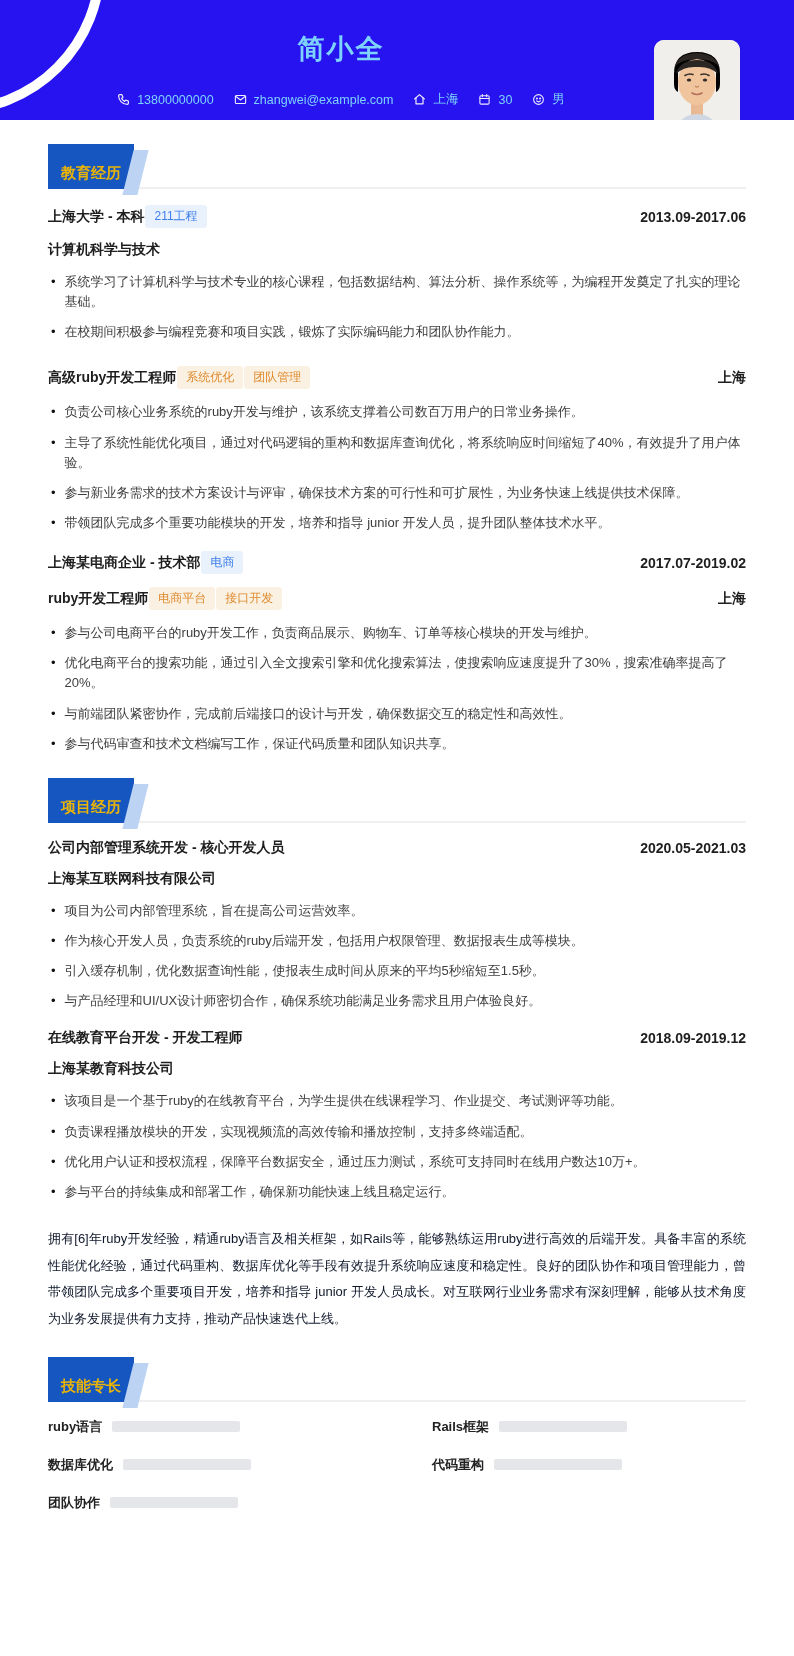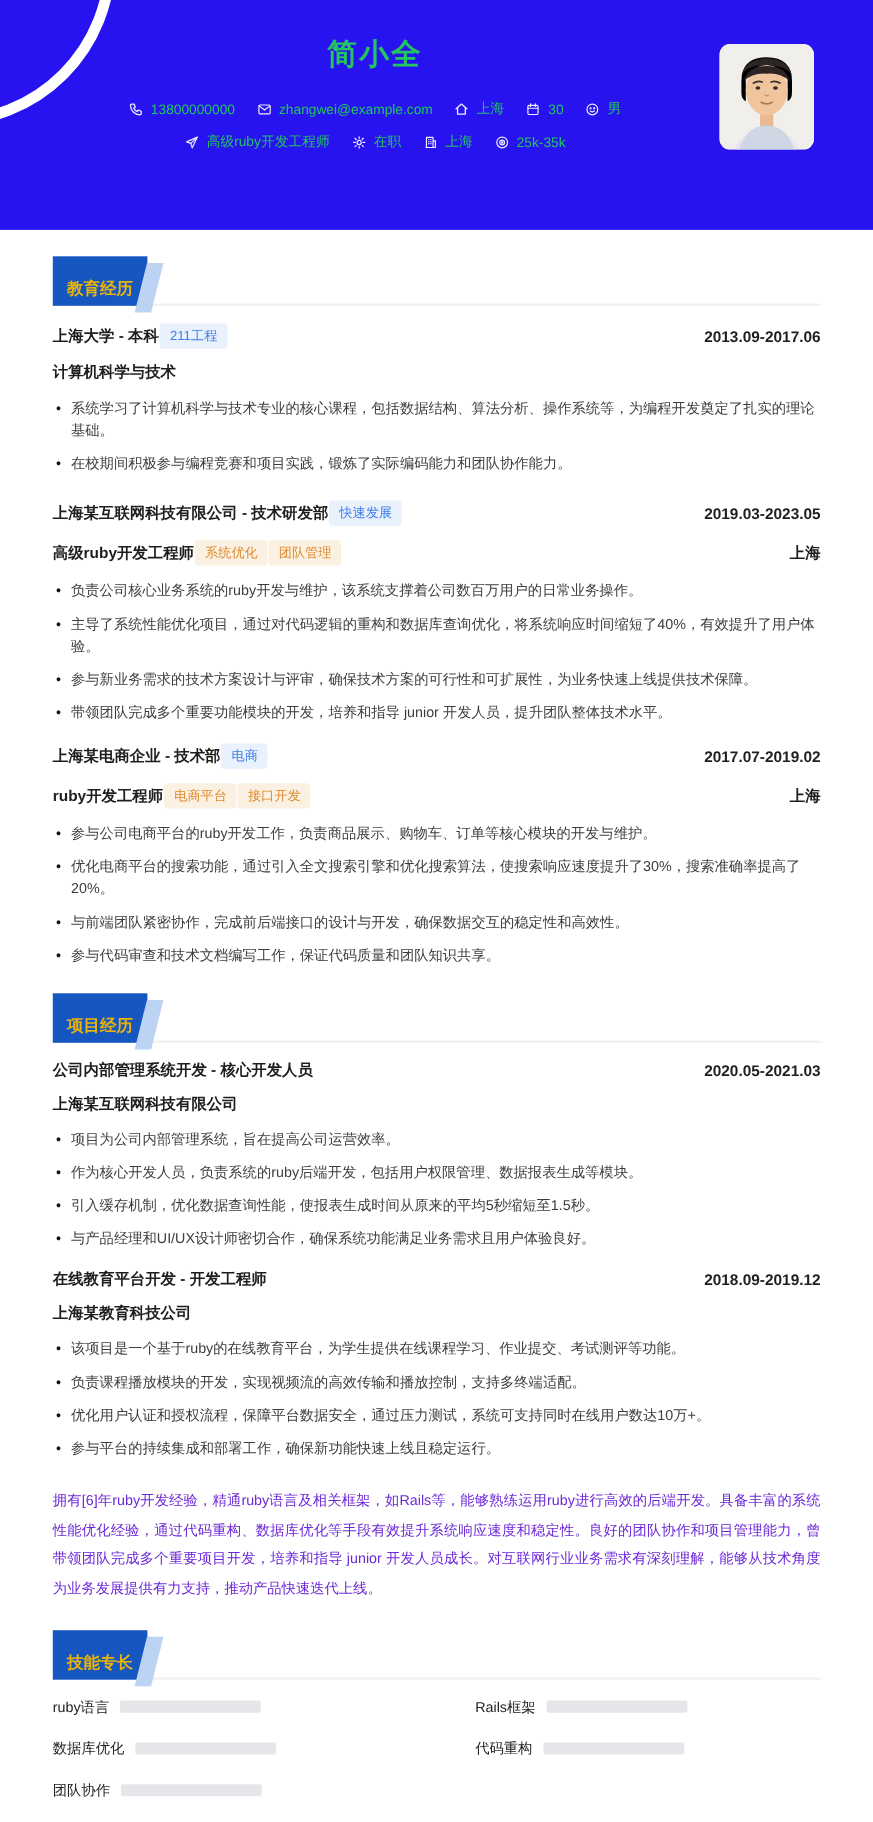--- a/index.html
+++ b/index.html
@@ -8,23 +8,23 @@
     width: 794px;
     min-height: 1656px;
     margin: 0 auto;
     font-family: "Liberation Sans", "DejaVu Sans", sans-serif;
     color: #333;
   }
 
   
   .header {
     position: relative;
-    height: 209px;
+    height: 120px;
     background: #2713F0;
-    color: #22c55e;
+    color: #7dd3fc;
     overflow: hidden;
   }
   .ring {
     position: absolute;
     left: -195px; top: -185px;
     width: 300px; height: 300px;
     border: 10px solid #ffffff;
     border-radius: 50%;
   }
   .header-inner { margin-right: 112px; text-align: center; }
@@ -102,32 +102,32 @@
   }
   .bullets { }
   .bullet {
     display: flex;
     font-size: 13px; color: #3D3D3D; line-height: 1.55;
     margin-bottom: 10px;
   }
   .bullet .dot { flex: 0 0 auto; margin: 0 9px 0 3px; color: #111; font-size: 13px; }
 
   .summary-text {
-    font-size: 13px; color: #6d28d9;
+    font-size: 13px; color: #0f172a;
     line-height: 2.05; text-align: justify;
   }
 
   .skills-grid {
     display: grid;
     grid-template-columns: 1fr 1fr;
     column-gap: 70px;
     row-gap: 20px;
   }
   .skill { display: flex; align-items: center; }
-  .skill-label { font-size: 13px; font-weight: 400; color: #222; margin-right: 10px; white-space: nowrap; }
+  .skill-label { font-size: 13px; font-weight: 700; color: #222; margin-right: 10px; white-space: nowrap; }
   .skill-track {
     width: 128px; height: 11px;
     background: #E4E6E9; border-radius: 2px;
     overflow: hidden;
   }
   .skill-fill {
     height: 100%;
     background: #1259C4;
     clip-path: polygon(0 0, 100% 0, calc(100% - 5px) 100%, 0 100%);
   }
@@ -277,27 +277,20 @@
           </div>
       </div>
     </div>
   </div>
 
   <div class="section">
 
     <div class="entry">
       <div class="entry-row">
         <span class="entry-left">
-          <span class="entry-title">上海某互联网科技有限公司 - 技术研发部</span>
-          <span class="tag-blue">快速发展</span>
-        </span>
-        <span class="entry-date">2019.03-2023.05</span>
-      </div>
-      <div class="entry-row">
-        <span class="entry-left">
           <span class="entry-sub">高级ruby开发工程师</span>
           <span class="tag-orange">系统优化</span>
           <span class="tag-orange">团队管理</span>
         </span>
         <span class="entry-loc">上海</span>
       </div>
       <div class="bullets">
         <div class="bullet">
             <span class="dot">•</span>
             <span>负责公司核心业务系统的ruby开发与维护，该系统支撑着公司数百万用户的日常业务操作。</span>

